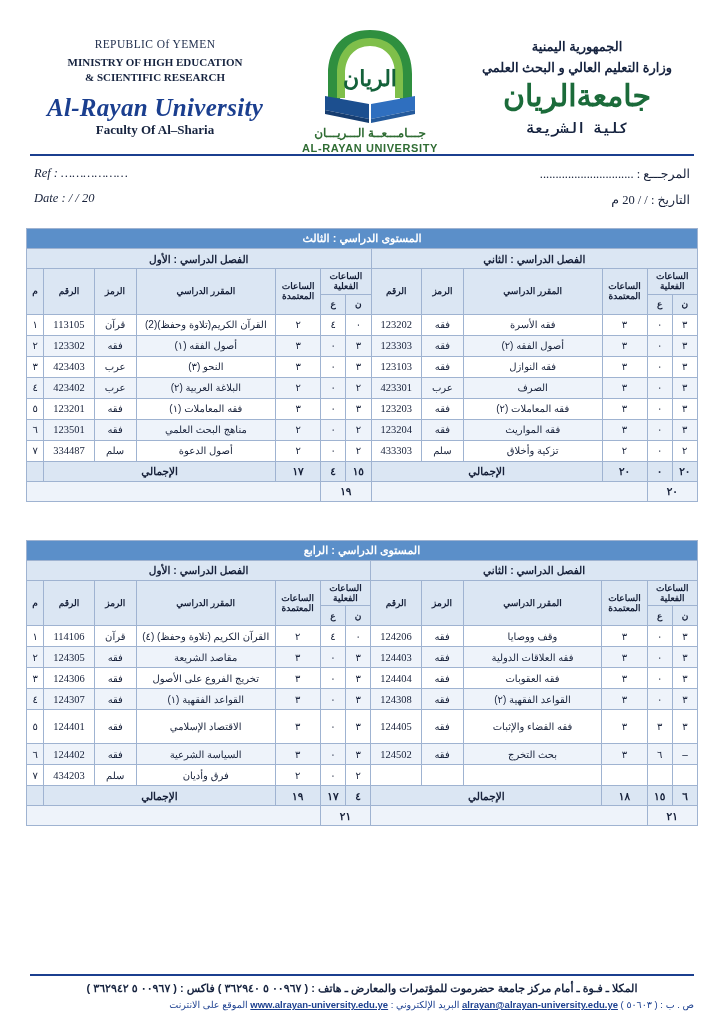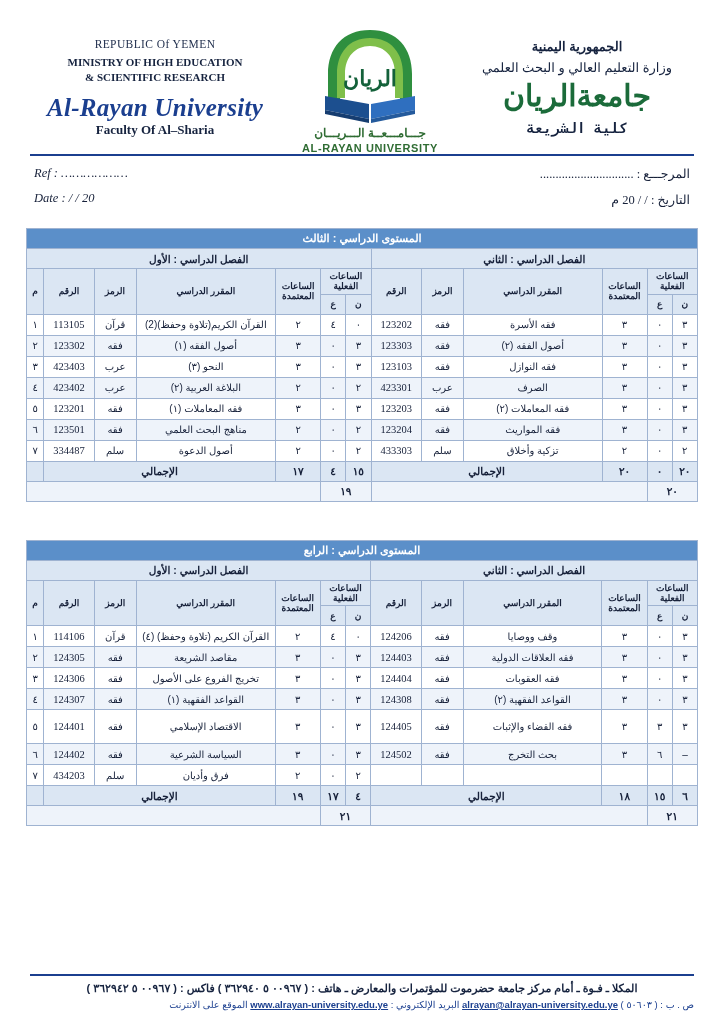--- a/index.html
+++ b/index.html
@@ -87,21 +87,21 @@
     direction: rtl;
     color: #16233f;
   }
   .hdr-right .r1 {
     font-size: 13px;
     font-weight: bold;
     margin-bottom: 6px;
   }
   .hdr-right .r2 {
     font-size: 13px;
-    font-weight: normal;
+    font-weight: bold;
     margin-bottom: 4px;
   }
   .hdr-right .r3 {
     font-size: 30px;
     font-weight: bold;
     color: #1b6b3a;
     line-height: 1.15;
     margin: 2px 0 6px 0;
   }
   .hdr-right .r4 {

